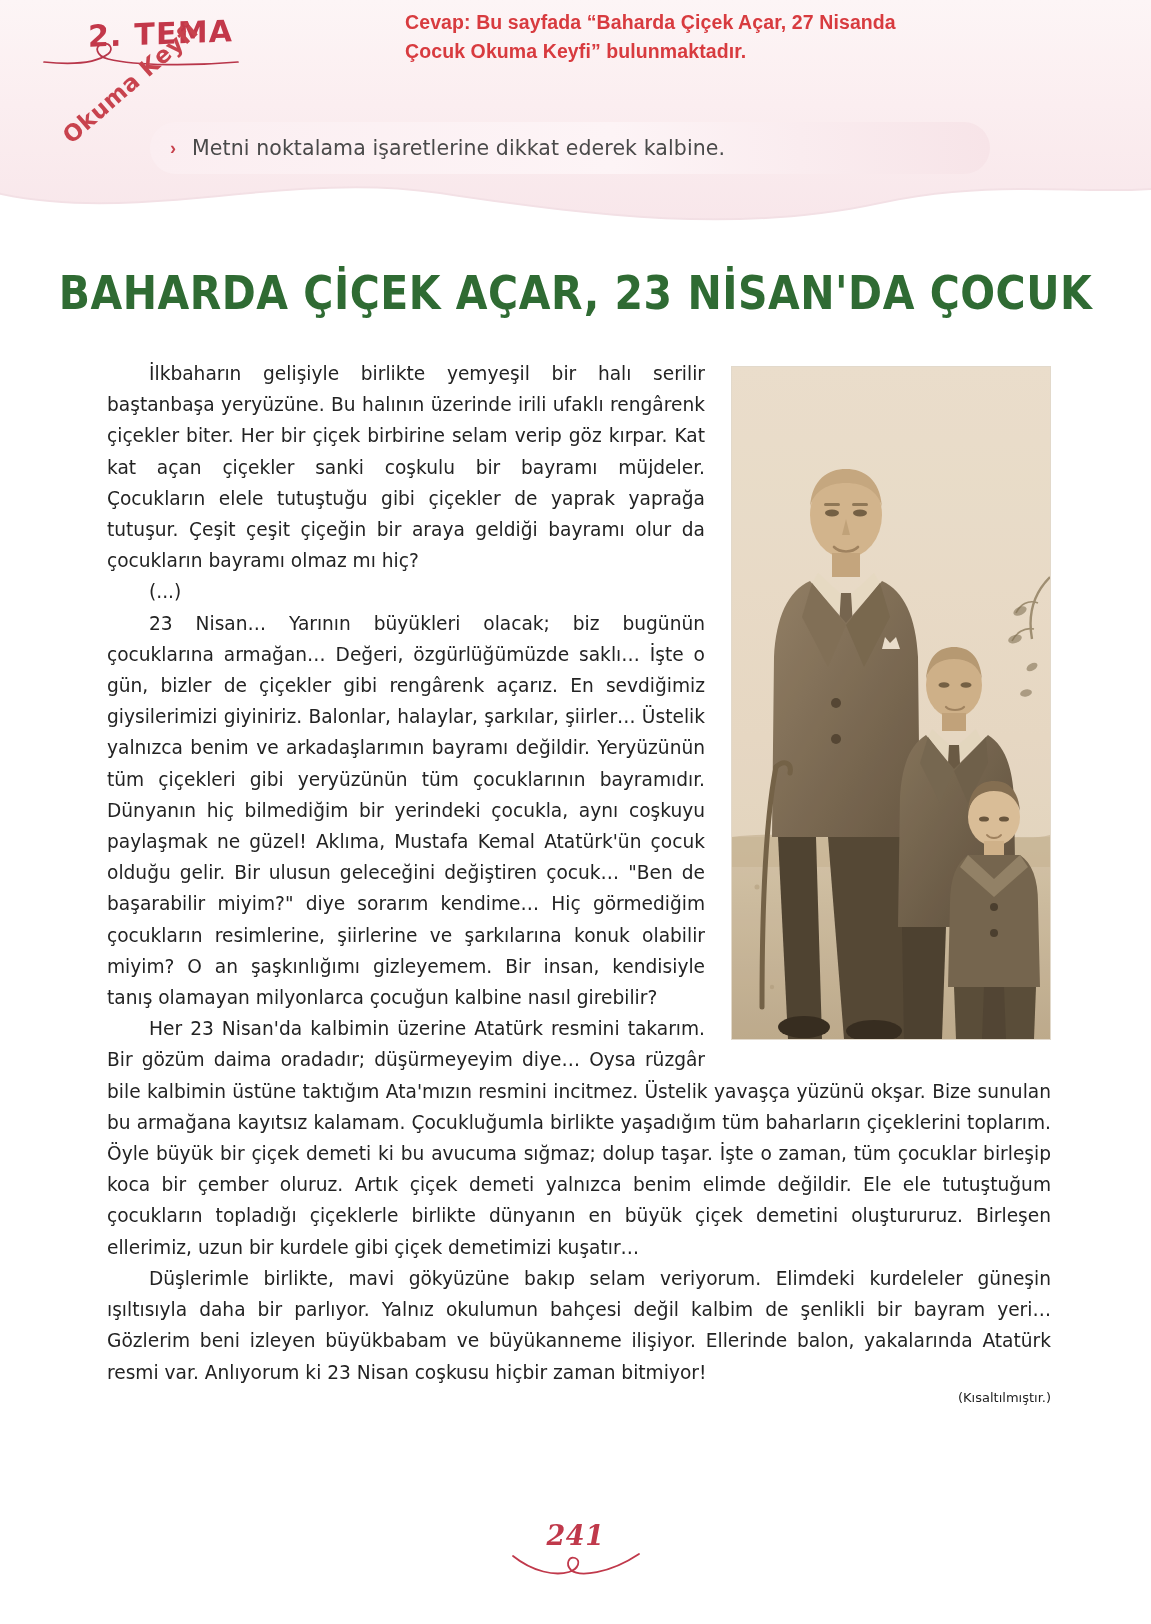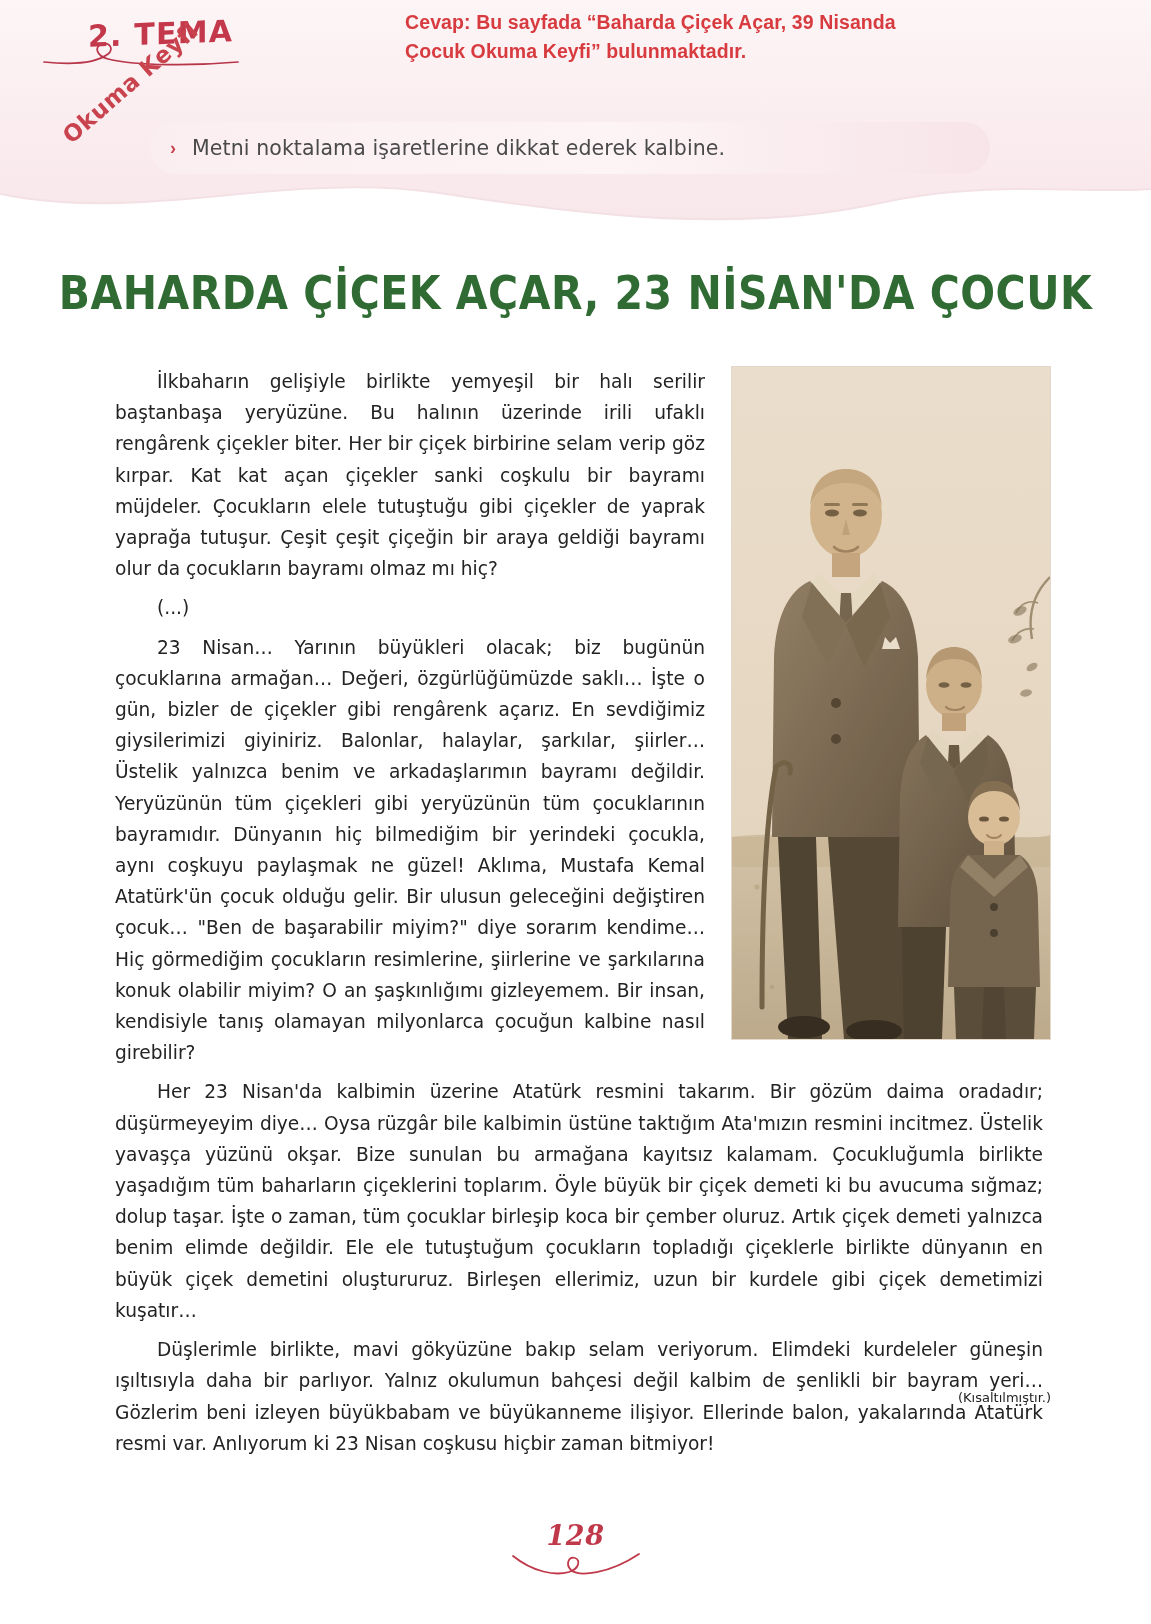--- a/index.html
+++ b/index.html
@@ -151,21 +151,21 @@
     top: 358px;
     width: 944px;
     font-family: "DejaVu Sans", sans-serif;
     font-size: 18.6px;
     line-height: 31.2px;
     color: #232323;
     text-align: justify;
     hyphens: manual;
   }
   .content p {
-    margin: 8px;
+    margin: 0;
     text-indent: 42px;
     text-align: justify;
   }
 
   .photo {
     float: right;
     width: 318px;
     height: 672px;
     margin: 8px 0 10px 26px;
     shape-outside: margin-box;
@@ -244,21 +244,21 @@
     </svg>
   </div>
 
   <div class="tema-wrap">
     <svg class="tema-swash" viewBox="0 0 200 38">
       <path d="M2,30 C40,34 58,28 66,22 C72,17 68,10 60,12 C52,14 54,24 66,27 C96,34 150,34 196,30" fill="none" stroke="#b8364a" stroke-width="1.7" stroke-linecap="round"></path>
     </svg>
     <div class="tema-text">2. TEMA</div>
   </div>
 
-  <div class="answer-note">Cevap: Bu sayfada “Baharda Çiçek Açar, 39 Nisanda Çocuk Okuma Keyfi” bulunmaktadır.</div>
+  <div class="answer-note">Cevap: Bu sayfada “Baharda Çiçek Açar, 27 Nisanda Çocuk Okuma Keyfi” bulunmaktadır.</div>
 
   <div class="okuma-badge">Okuma Keyfi</div>
 
   <div class="instruction-bar">
     <span class="chev">›</span>
     <span class="txt">Metni noktalama işaretlerine dikkat ederek kalbine.</span>
   </div>
 
   <div class="story-title">BAHARDA ÇİÇEK AÇAR, 23 NİSAN'DA ÇOCUK</div>
 
@@ -402,20 +402,20 @@
     <p>Her 23 Nisan'da kalbimin üzerine Atatürk resmini takarım. Bir gözüm daima oradadır; düşürmeyeyim diye… Oysa rüzgâr bile kalbimin üstüne taktığım Ata'mızın resmini incitmez. Üstelik yavaşça yüzünü okşar. Bize sunulan bu armağana kayıtsız kalamam. Çocukluğumla birlikte yaşadığım tüm baharların çiçeklerini toplarım. Öyle büyük bir çiçek demeti ki bu avucuma sığmaz; dolup taşar. İşte o zaman, tüm çocuklar birleşip koca bir çember oluruz. Artık çiçek demeti yalnızca benim elimde değildir. Ele ele tutuştuğum çocukların topladığı çiçeklerle birlikte dünyanın en büyük çiçek demetini oluştururuz. Birleşen ellerimiz, uzun bir kurdele gibi çiçek demetimizi kuşatır…</p>
     <p>Düşlerimle birlikte, mavi gökyüzüne bakıp selam veriyorum. Elimdeki kurdeleler güneşin ışıltısıyla daha bir parlıyor. Yalnız okulumun bahçesi değil kalbim de şenlikli bir bayram yeri… Gözlerim beni izleyen büyükbabam ve büyükanneme ilişiyor. Ellerinde balon, yakalarında Atatürk resmi var. Anlıyorum ki 23 Nisan coşkusu hiçbir zaman bitmiyor!</p>
   </div>
 
   <div class="attribution">
     <div class="note">(Kısaltılmıştır.)</div>
   </div>
 
   <div class="page-number">
     <div class="pn-inner">
-      <div class="pn-num">128</div>
+      <div class="pn-num">241</div>
       <svg class="pn-swash" viewBox="0 0 134 34">
         <path d="M4,10 C24,26 46,30 60,26 C70,23 72,14 66,12 C60,10 56,18 62,24 C70,31 100,28 130,8" fill="none" stroke="#c0394b" stroke-width="1.8" stroke-linecap="round"></path>
       </svg>
     </div>
   </div>
 
 </div>
 
 </body></html>

